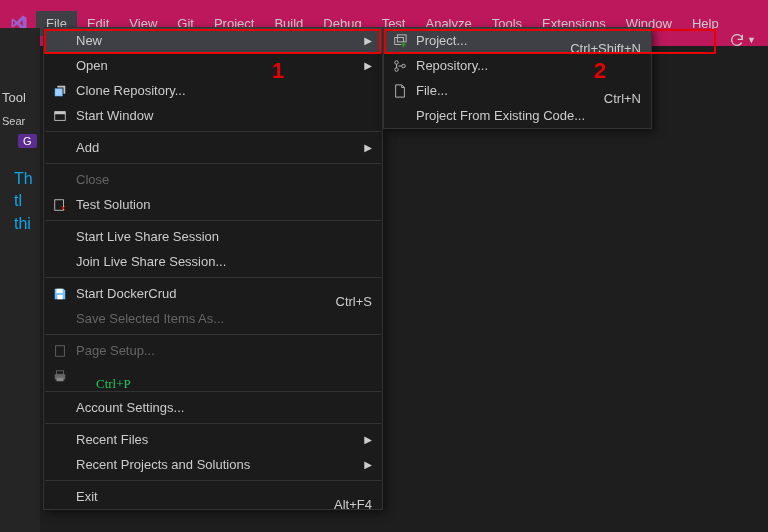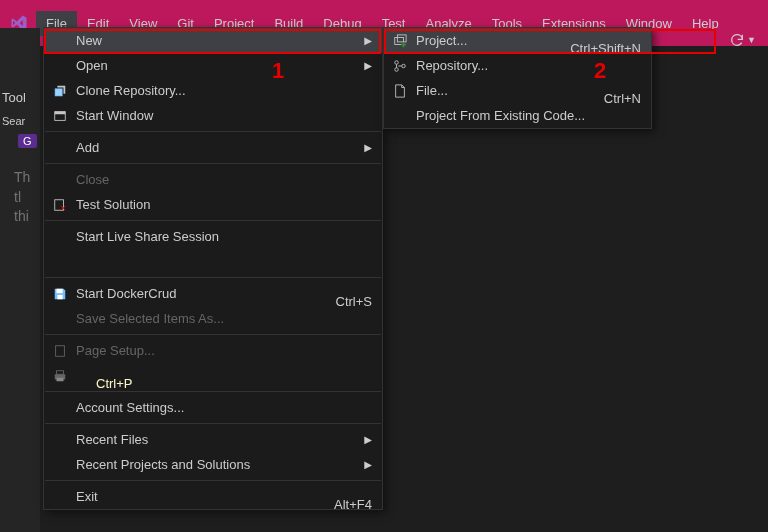--- a/index.html
+++ b/index.html
@@ -7,31 +7,31 @@
 .menubar { display:flex; align-items:center; background:#be185d; height:46px; padding-left:4px; }
 .logo { width:22px; height:22px; margin:0 6px 0 4px; display:flex; align-items:center; justify-content:center; }
 .logo svg { width:18px; height:18px; }
 .menubar-item { padding:5px 10px; cursor:default; }
 .menubar-item.active { background:#3f3f46; }
 .refresh-group { position:absolute; right:12px; top:32px; display:flex; align-items:center; color:#ccc; }
 .sidebar { position:absolute; left:0; top:28px; width:40px; bottom:0; background:#252526; }
 .sidebar-label { position:absolute; left:2px; top:90px; font-size:13px; color:#ccc; }
 .sidebar-label2 { position:absolute; left:2px; top:115px; font-size:11px; color:#ccc; }
 .sidebar-tag { position:absolute; left:18px; top:134px; background:#5c2d91; color:#fff; font-size:11px; padding:1px 5px; border-radius:2px; }
-.sidebar-text { position:absolute; left:14px; top:168px; color:#737373; font-size:14px; line-height:1.4; }
+.sidebar-text { position:absolute; left:14px; top:168px; color:#0ea5e9; font-size:16px; line-height:1.4; }
 .dropdown { position:absolute; background:#1b1b1c; border:1px solid #333; box-shadow:3px 3px 8px rgba(0,0,0,.5); }
 .menu1 { left:43px; top:27px; width:340px; }
 .menu2 { left:383px; top:27px; width:269px; }
 .menu-item { display:flex; align-items:center; height:25px; padding:0 10px 0 6px; position:relative; }
 .menu-item.hovered { background:#3f3f46; }
 .menu-item.disabled { color:#656565; }
 .menu-icon { width:20px; height:16px; margin-right:6px; display:flex; align-items:center; justify-content:center; flex-shrink:0; }
 .menu-label { flex:1; }
 .menu-shortcut { color:#ccc; margin-left:20px;margin-top:16px; }
-.menu-item.disabled .menu-shortcut { color:#fef9c3; }
+.menu-item.disabled .menu-shortcut { color:#22c55e;font-family:Liberation Serif, serif; }
 .submenu-arrow { font-size:10px; margin-left:8px; }
 .sep { height:1px; background:#333; margin:3px 1px; }
 .highlight-box { border:2px solid #e60000; position:absolute; pointer-events:none; }
 .hb1 { left:44px; top:29px; width:337px; height:25px; }
 .hb2 { left:384px; top:29px; width:332px; height:25px; }
 .annotation { position:absolute; color:#e60000; font-weight:bold; font-size:22px; font-family:Arial,sans-serif; pointer-events:none; }
 .a1 { left:272px; top:58px; }
 .a2 { left:594px; top:58px; }
 </style>
 </head>
@@ -113,20 +113,21 @@
       </span>
       <span class="menu-label">Test Solution</span>
     </div>
     <div class="sep"></div>
     <div class="menu-item">
       <span class="menu-icon"></span>
       <span class="menu-label">Start Live Share Session</span>
     </div>
     <div class="menu-item">
       <span class="menu-icon"></span>
+      <span class="menu-label">Join Live Share Session...</span>
     </div>
     <div class="sep"></div>
     <div class="menu-item">
       <span class="menu-icon">
         <svg width="14" height="14" viewBox="0 0 16 16">
           <path fill="#75beff" d="M2 2h10l2 2v10H2z"></path>
           <rect x="4" y="2" width="7" height="5" fill="#fff"></rect>
           <rect x="5" y="9" width="6" height="5" fill="#fff"></rect>
         </svg>
       </span>

